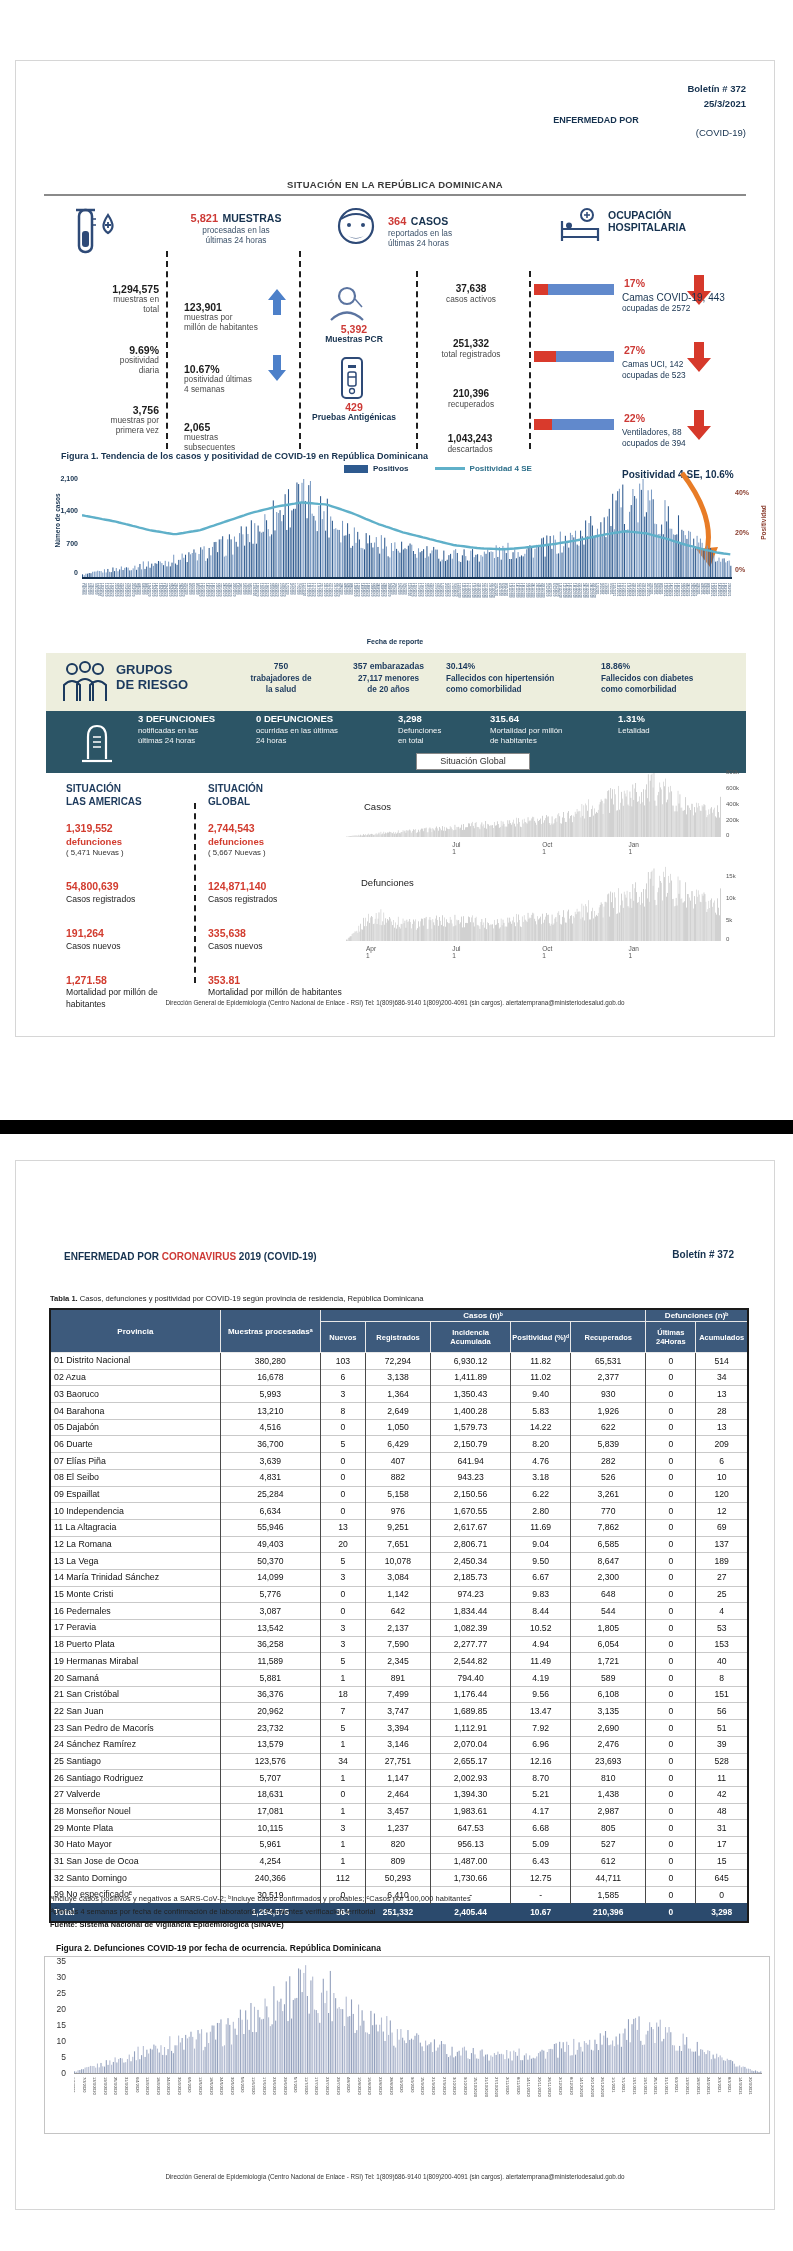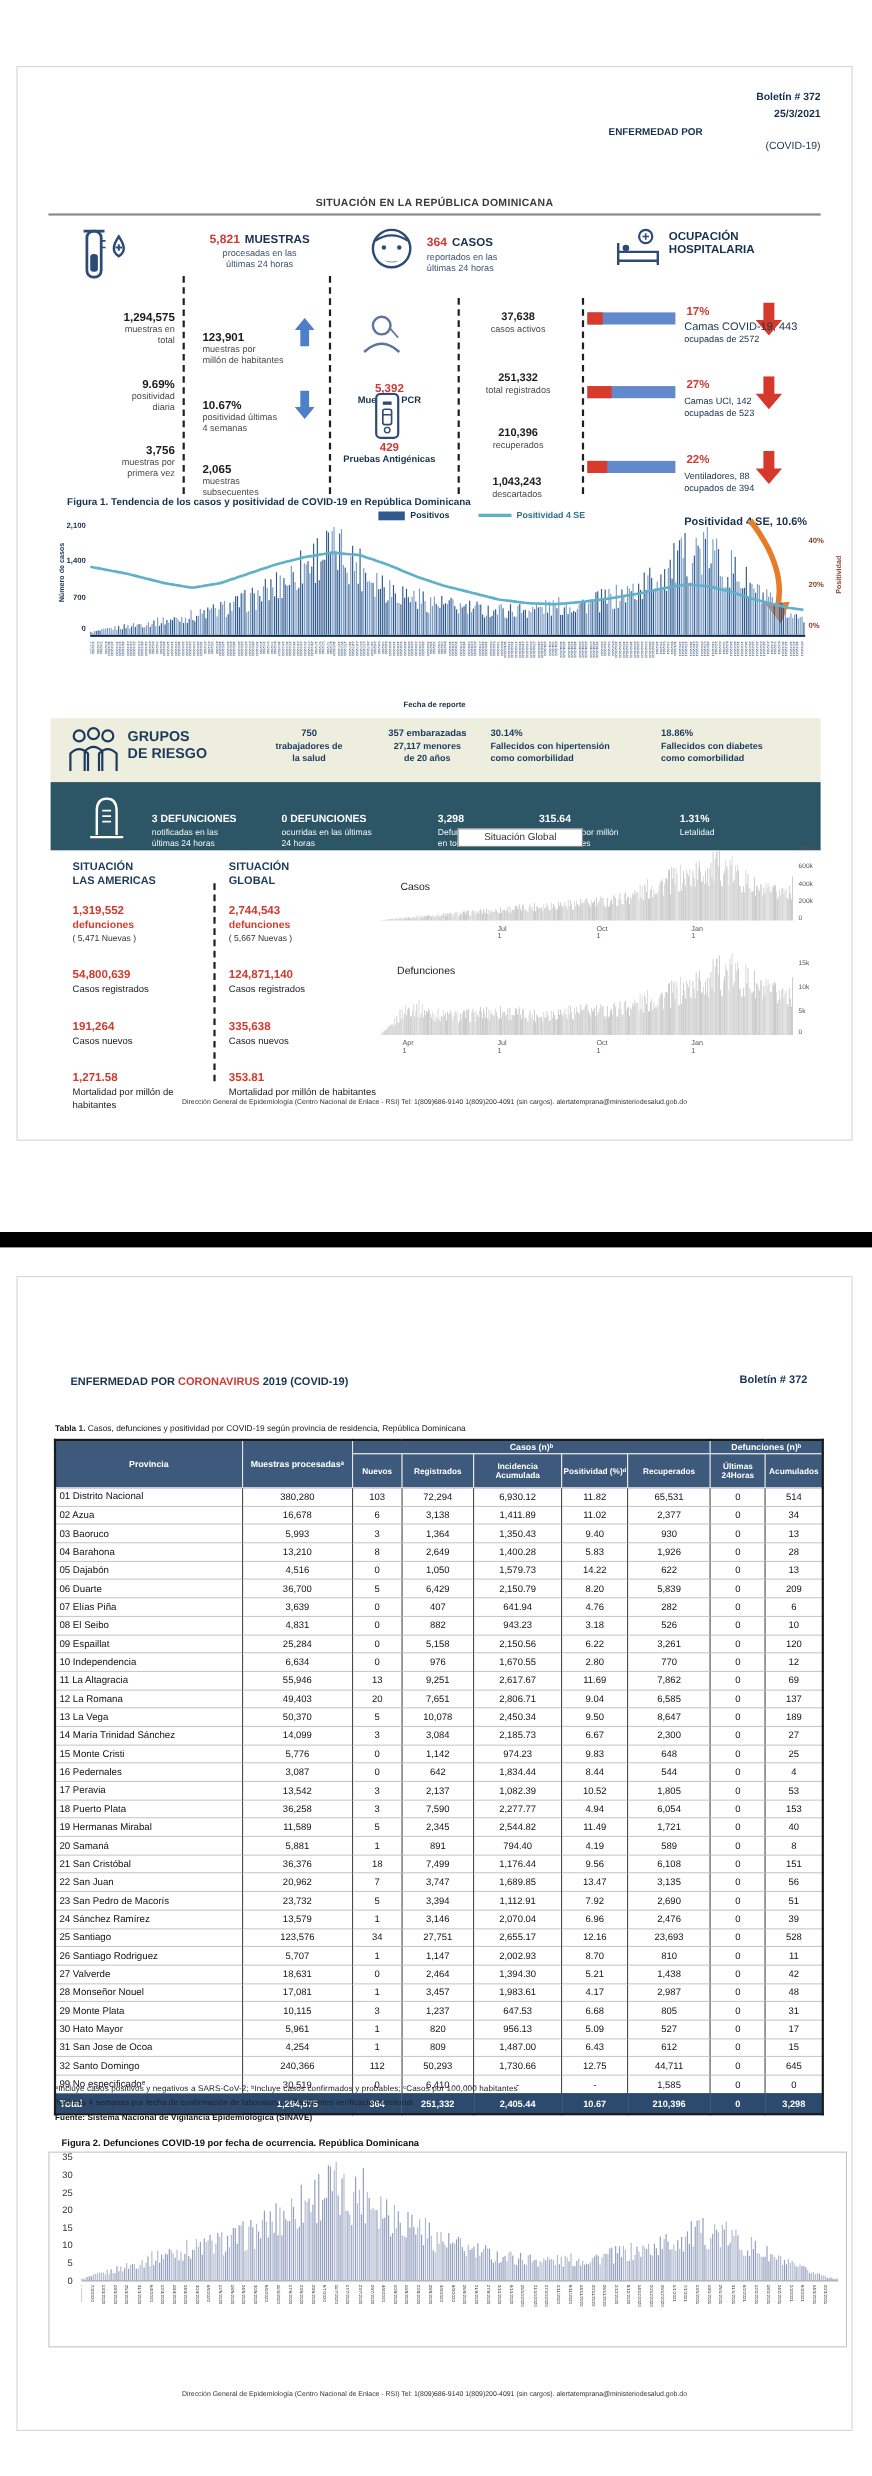--- a/index.html
+++ b/index.html
@@ -132,21 +132,21 @@
       <span class="hlab">CASOS</span></div>
     <div class="sublab">reportados en las</div>
     <div class="sublab">últimas 24 horas</div>
   </div>
   <svg class="abs" style="left:312px;top:224px;" width="38" height="36" viewBox="0 0 38 36">
     <circle cx="19" cy="11" r="8" stroke="#5b74a0" stroke-width="2.2" fill="none"></circle>
     <path d="M3 35 Q19 20 35 35" stroke="#5b74a0" stroke-width="2.2" fill="none"></path>
     <path d="M27 14 L34 22" stroke="#5b74a0" stroke-width="1.5"></path>
   </svg>
   <div class="stat center" style="left:292px;top:262px;width:92px;">
-    <div class="snum-red" style="font-size:10.5px;margin-top:24px;">5,392</div>
+    <div class="snum-red" style="font-size:10.5px;">5,392</div>
     <div class="hlab" style="font-size:8.5px;">Muestras PCR</div>
   </div>
   <svg class="abs" style="left:324px;top:296px;" width="24" height="42" viewBox="0 0 24 42">
     <rect x="2" y="1" width="20" height="40" rx="4" stroke="#2e4a77" stroke-width="2" fill="#fff"></rect>
     <rect x="8" y="8" width="8" height="3" fill="#2e4a77"></rect>
     <rect x="8" y="15" width="8" height="14" rx="2" stroke="#2e4a77" stroke-width="1.5" fill="none"></rect>
     <path d="M8 20 H16" stroke="#2e4a77" stroke-width="1.5"></path>
     <circle cx="12" cy="34" r="2.5" stroke="#2e4a77" stroke-width="1.3" fill="none"></circle>
   </svg>
   <div class="stat center" style="left:282px;top:340px;width:112px;">
@@ -863,21 +863,21 @@
         </div>
       </div>
   </div>
 
   <div class="abs" id="death-band" style="left:30px;top:650px;width:700px;height:62px;">
     <svg class="abs" style="left:32px;top:10px;" width="38" height="44" viewBox="0 0 38 44">
       <path d="M10 38 V16 Q10 5 19 5 Q28 5 28 16 V38" stroke="#fff" stroke-width="2.2" fill="none"></path>
       <path d="M15 16 H23 M15 21 H23 M15 26 H23" stroke="#fff" stroke-width="1.6"></path>
       <path d="M4 40 H34" stroke="#fff" stroke-width="2.2"></path>
     </svg>
-    <div class="abs" id="death-items" style="left:92px;top:28px;width:600px;display:flex;">
+    <div class="abs" id="death-items" style="left:92px;top:2px;width:600px;display:flex;">
         <div style="width: 118px; line-height: 1.35;">
           <div class="dbig">3 DEFUNCIONES</div>
           <div class="dsm">notificadas en las</div>
           <div class="dsm">últimas 24 horas</div>
         </div>
         <div style="width: 142px; line-height: 1.35;">
           <div class="dbig">0 DEFUNCIONES</div>
           <div class="dsm">ocurridas en las últimas</div>
           <div class="dsm">24 horas</div>
         </div>

